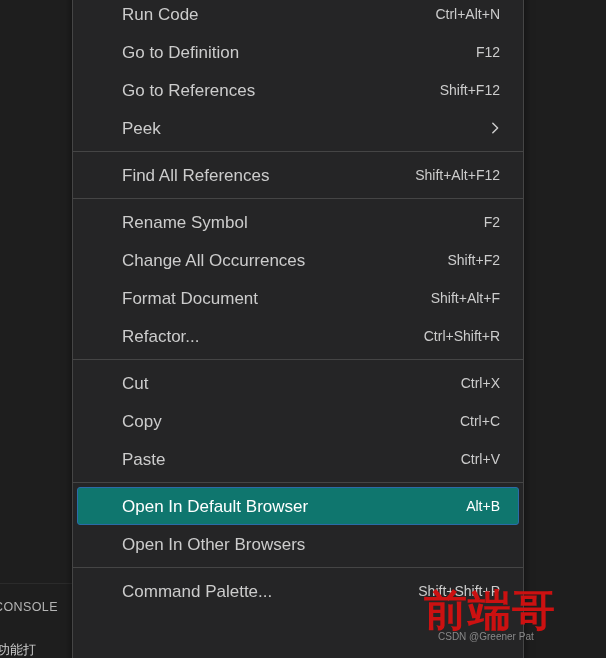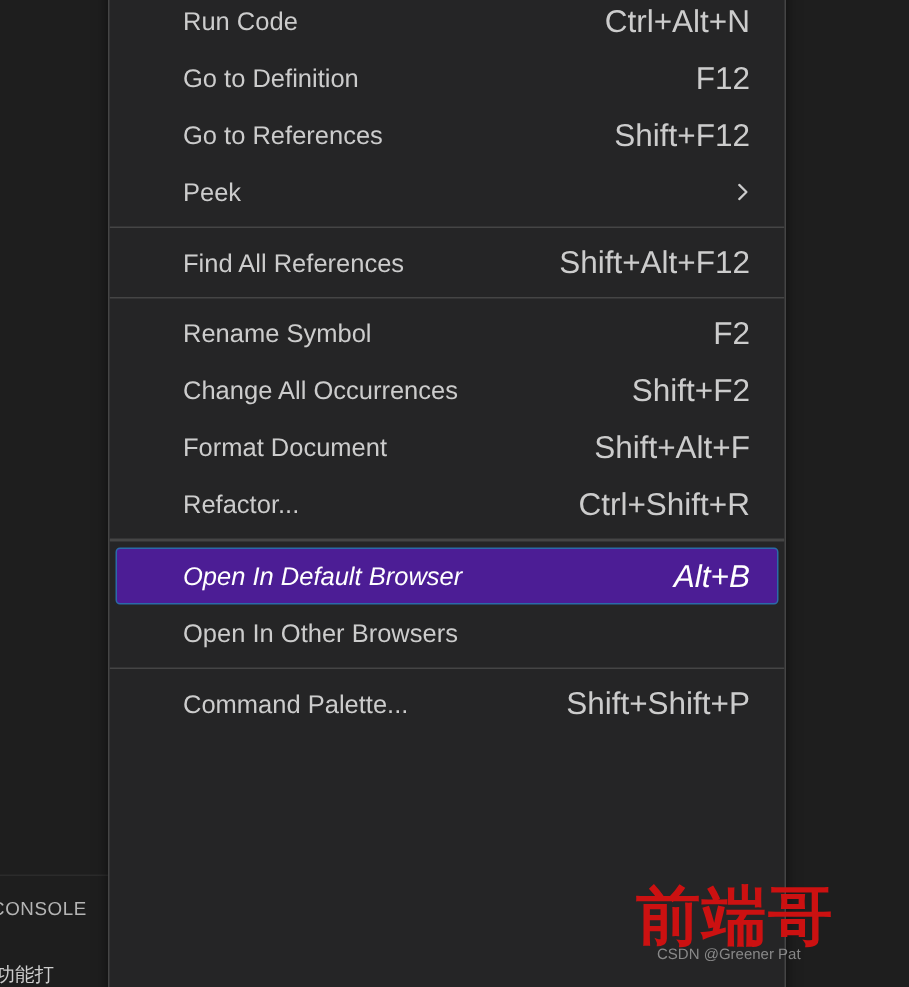--- a/index.html
+++ b/index.html
@@ -101,37 +101,36 @@
     white-space: nowrap;
   }
   .menu-item .label {
     font-size: 17px;
     line-height: 1;
     color: #cccccc;
     flex: 0 0 auto;
   }
   .menu-item .spacer { flex: 1 1 auto; }
   .menu-item .shortcut {
-    font-size: 21px;
+    font-size: 14px;
     line-height: 1;
     color: #cccccc;
     flex: 0 0 auto;
     text-align: right;
   }
   .menu-item .chevron {
     flex: 0 0 auto;
     width: 14px;
     height: 14px;
     margin-right: -2px;
     display: block;
   }
   .menu-item.selected {
-    background: #4c1d95;
+    background: #0f766e;
     border-color: #2a6ba8;
-    font-style: italic;
   }
   .menu-item.selected .label,
   .menu-item.selected .shortcut {
     color: #ffffff;
   }
 
   
   #watermark-cn {
     position: absolute;
     left: 424px;
@@ -229,20 +228,37 @@
         <span class="spacer"></span>
         <span class="shortcut">Shift+Alt+F</span>
       </div>
       <div class="menu-item">
         <span class="label">Refactor...</span>
         <span class="spacer"></span>
         <span class="shortcut">Ctrl+Shift+R</span>
       </div>
     </div>
     <div class="menu-separator"></div>
+    <div class="menu-group">
+      <div class="menu-item">
+        <span class="label">Cut</span>
+        <span class="spacer"></span>
+        <span class="shortcut">Ctrl+X</span>
+      </div>
+      <div class="menu-item">
+        <span class="label">Copy</span>
+        <span class="spacer"></span>
+        <span class="shortcut">Ctrl+C</span>
+      </div>
+      <div class="menu-item">
+        <span class="label">Paste</span>
+        <span class="spacer"></span>
+        <span class="shortcut">Ctrl+V</span>
+      </div>
+    </div>
     <div class="menu-separator"></div>
     <div class="menu-group">
       <div class="menu-item selected">
         <span class="label">Open In Default Browser</span>
         <span class="spacer"></span>
         <span class="shortcut">Alt+B</span>
       </div>
       <div class="menu-item">
         <span class="label">Open In Other Browsers</span>
         <span class="spacer"></span>

